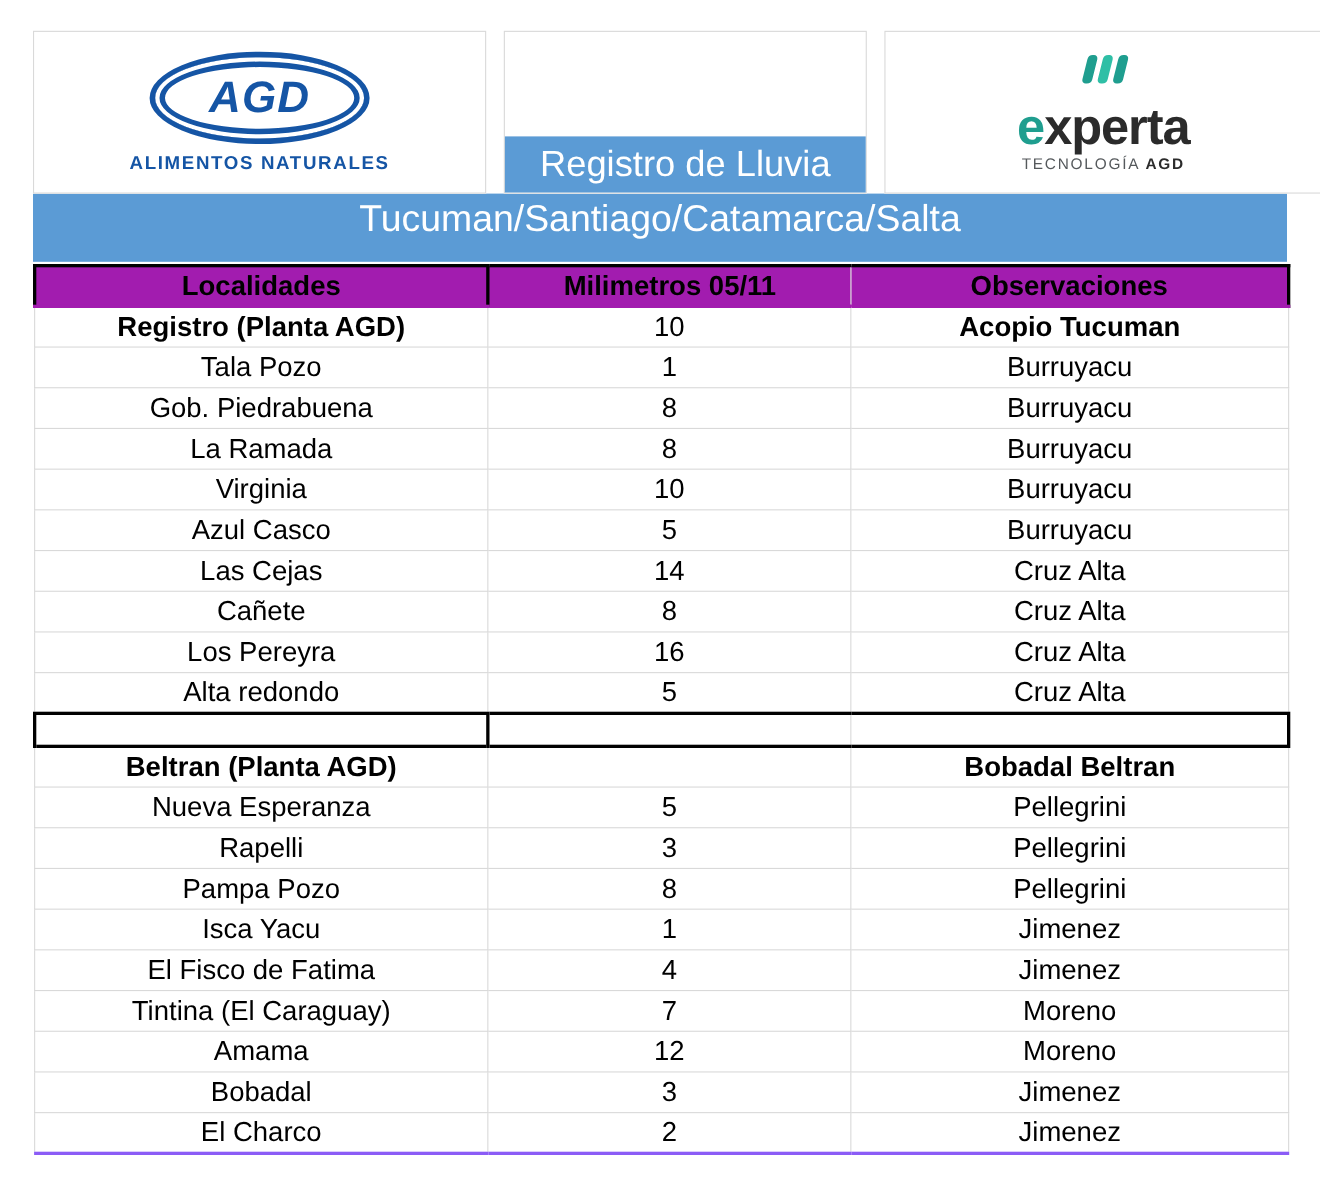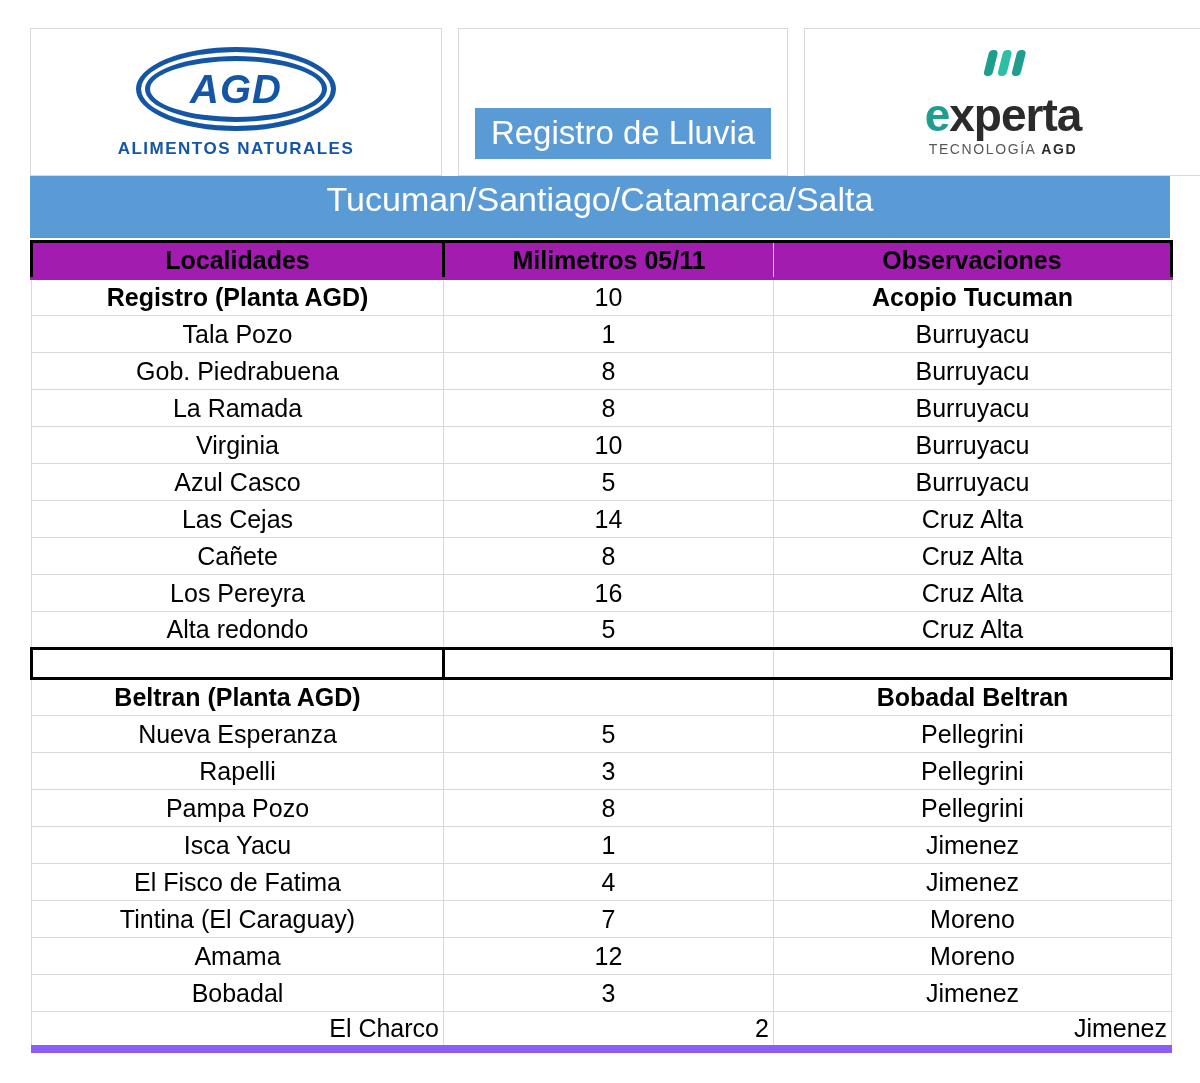--- a/index.html
+++ b/index.html
@@ -40,21 +40,21 @@
     display: flex;
     align-items: center;
     justify-content: center;
   }
   .hdr-title {
     width: 330px;
     display: flex;
     align-items: flex-end;
     justify-content: center;
     background: #ffffff;
-    padding: 16px;
+    padding: 0;
   }
   .hdr-title .band {
     width: 100%;
     background: #5b9bd5;
     color: #ffffff;
     font-size: 33px;
     line-height: 1.25;
     text-align: center;
     padding: 4px 0 6px 0;
   }
@@ -195,22 +195,21 @@
     border-right: 1px solid #d9d9d9;
   }
   tr.spacer td.obs {
     border-left: none;
     border-right: 3px solid #000000;
   }
   tr.block-start td {
     border-top: 3px solid #000000;
   }
   tr.final td {
-    border-bottom: 8px solid #8b5cf6;
-    text-align: right;
+    border-bottom: 3px solid #8b5cf6;
   }
 </style>
 </head>
 <body>
 
 <div class="sheet">
 
   <div class="header">
 
     <div class="hdr-cell hdr-logo-left">

